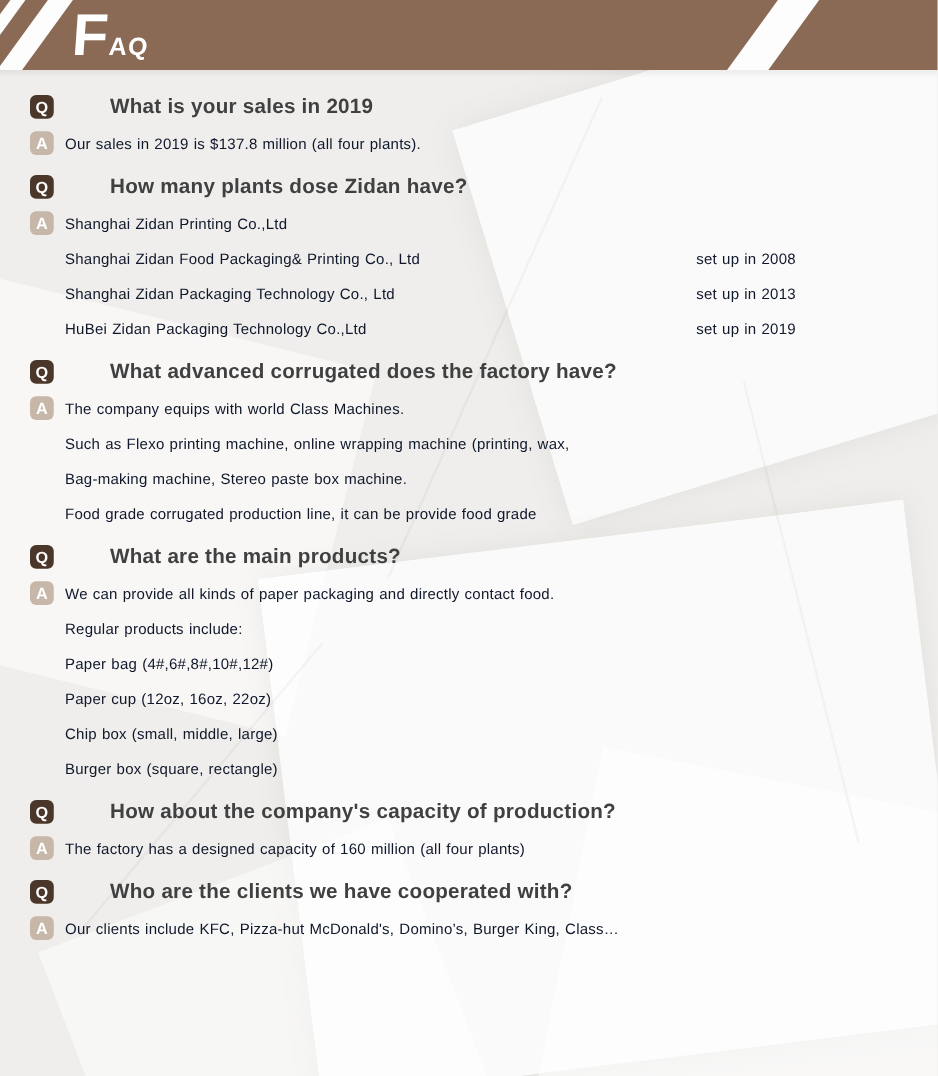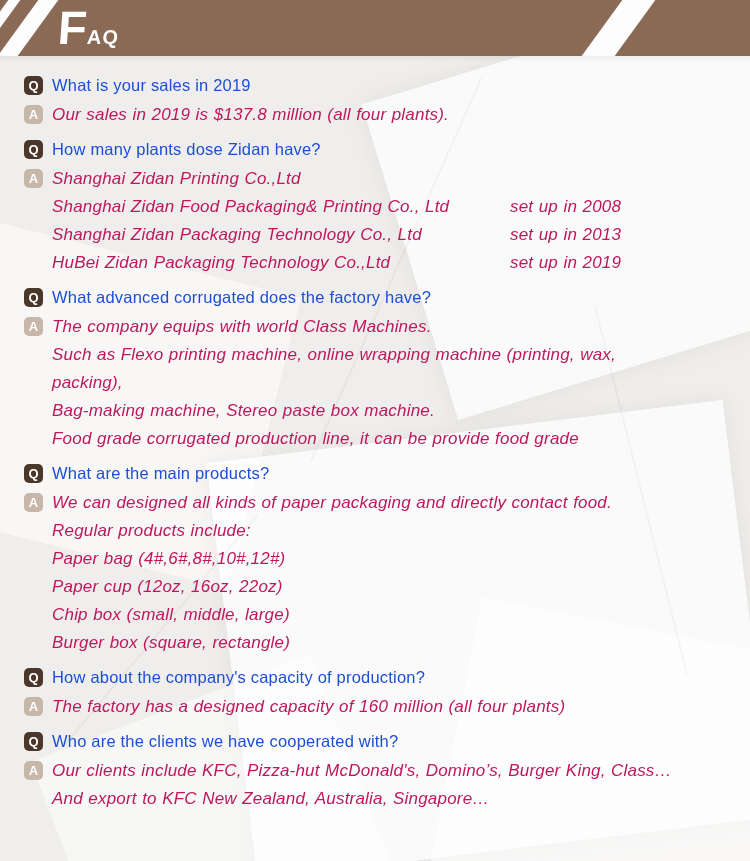--- a/index.html
+++ b/index.html
@@ -35,24 +35,24 @@
   .banner-shadow{position:relative;height:6px;background:linear-gradient(rgba(60,50,45,.07),rgba(60,50,45,0));z-index:2;}
 
   
   .main{position:relative;z-index:1;padding:14px 20px 0 24px;}
   .section{margin-bottom:11px;}
   .qrow{display:flex;align-items:center;gap:9px;margin-bottom:6px;}
   .badge{flex:none;width:19px;height:19px;border-radius:5px;color:#ffffff;
          font-size:13px;font-weight:bold;display:flex;align-items:center;justify-content:center;}
   .badge.q{background:#4a3729;}
   .badge.a{background:#c6b7a9;margin-top:4px;}
-  .question{color:#1d4ed8;font-weight:normal;font-size:16.5px;letter-spacing:.2px;}
+  .question{color:#404040;font-weight:bold;font-size:16.5px;letter-spacing:.2px;margin-left:36px;}
   .arow{display:flex;align-items:flex-start;gap:9px;}
-  .answer-lines{font-size:17px;color:#be185d;line-height:28px;letter-spacing:.2px;word-spacing:.5px;font-style:italic;}
-  .plant-row{display:flex;}
+  .answer-lines{font-size:12px;color:#0f172a;line-height:28px;letter-spacing:.2px;word-spacing:.5px;}
+  .plant-row{display:flex;gap:47px;}
   .plant-left{width:458px;flex:none;}
 </style>
 </head>
 <body>
 
 <div class="bg">
   <div class="bg-shape s1"></div>
   <div class="bg-shape s2"></div>
   <div class="bg-shape s3"></div>
   <div class="bg-shape s4"></div>
@@ -114,35 +114,34 @@
     <div class="section">
       <div class="qrow">
         <div class="badge q">Q</div>
         <div class="question">What advanced corrugated does the factory have?</div>
       </div>
       <div class="arow">
         <div class="badge a">A</div>
         <div class="answer-lines">
           <div>The company equips with world Class Machines.</div>
           <div>Such as Flexo printing machine, online wrapping machine (printing, wax,</div>
-          <div>packing),</div>
           <div>Bag-making machine, Stereo paste box machine.</div>
           <div>Food grade corrugated production line, it can be provide food grade</div>
         </div>
       </div>
     </div>
     <div class="section">
       <div class="qrow">
         <div class="badge q">Q</div>
         <div class="question">What are the main products?</div>
       </div>
       <div class="arow">
         <div class="badge a">A</div>
         <div class="answer-lines">
-          <div>We can designed all kinds of paper packaging and directly contact food.</div>
+          <div>We can provide all kinds of paper packaging and directly contact food.</div>
           <div>Regular products include:</div>
           <div>Paper bag (4#,6#,8#,10#,12#)</div>
           <div>Paper cup (12oz, 16oz, 22oz)</div>
           <div>Chip box (small, middle, large)</div>
           <div>Burger box (square, rectangle)</div>
         </div>
       </div>
     </div>
     <div class="section">
       <div class="qrow">
@@ -158,17 +157,16 @@
     </div>
     <div class="section">
       <div class="qrow">
         <div class="badge q">Q</div>
         <div class="question">Who are the clients we have cooperated with?</div>
       </div>
       <div class="arow">
         <div class="badge a">A</div>
         <div class="answer-lines">
           <div>Our clients include KFC, Pizza-hut McDonald's, Domino’s, Burger King, Class…</div>
-          <div>And export to KFC New Zealand, Australia, Singapore…</div>
         </div>
       </div>
     </div>
   </div>
 
 </body></html>

